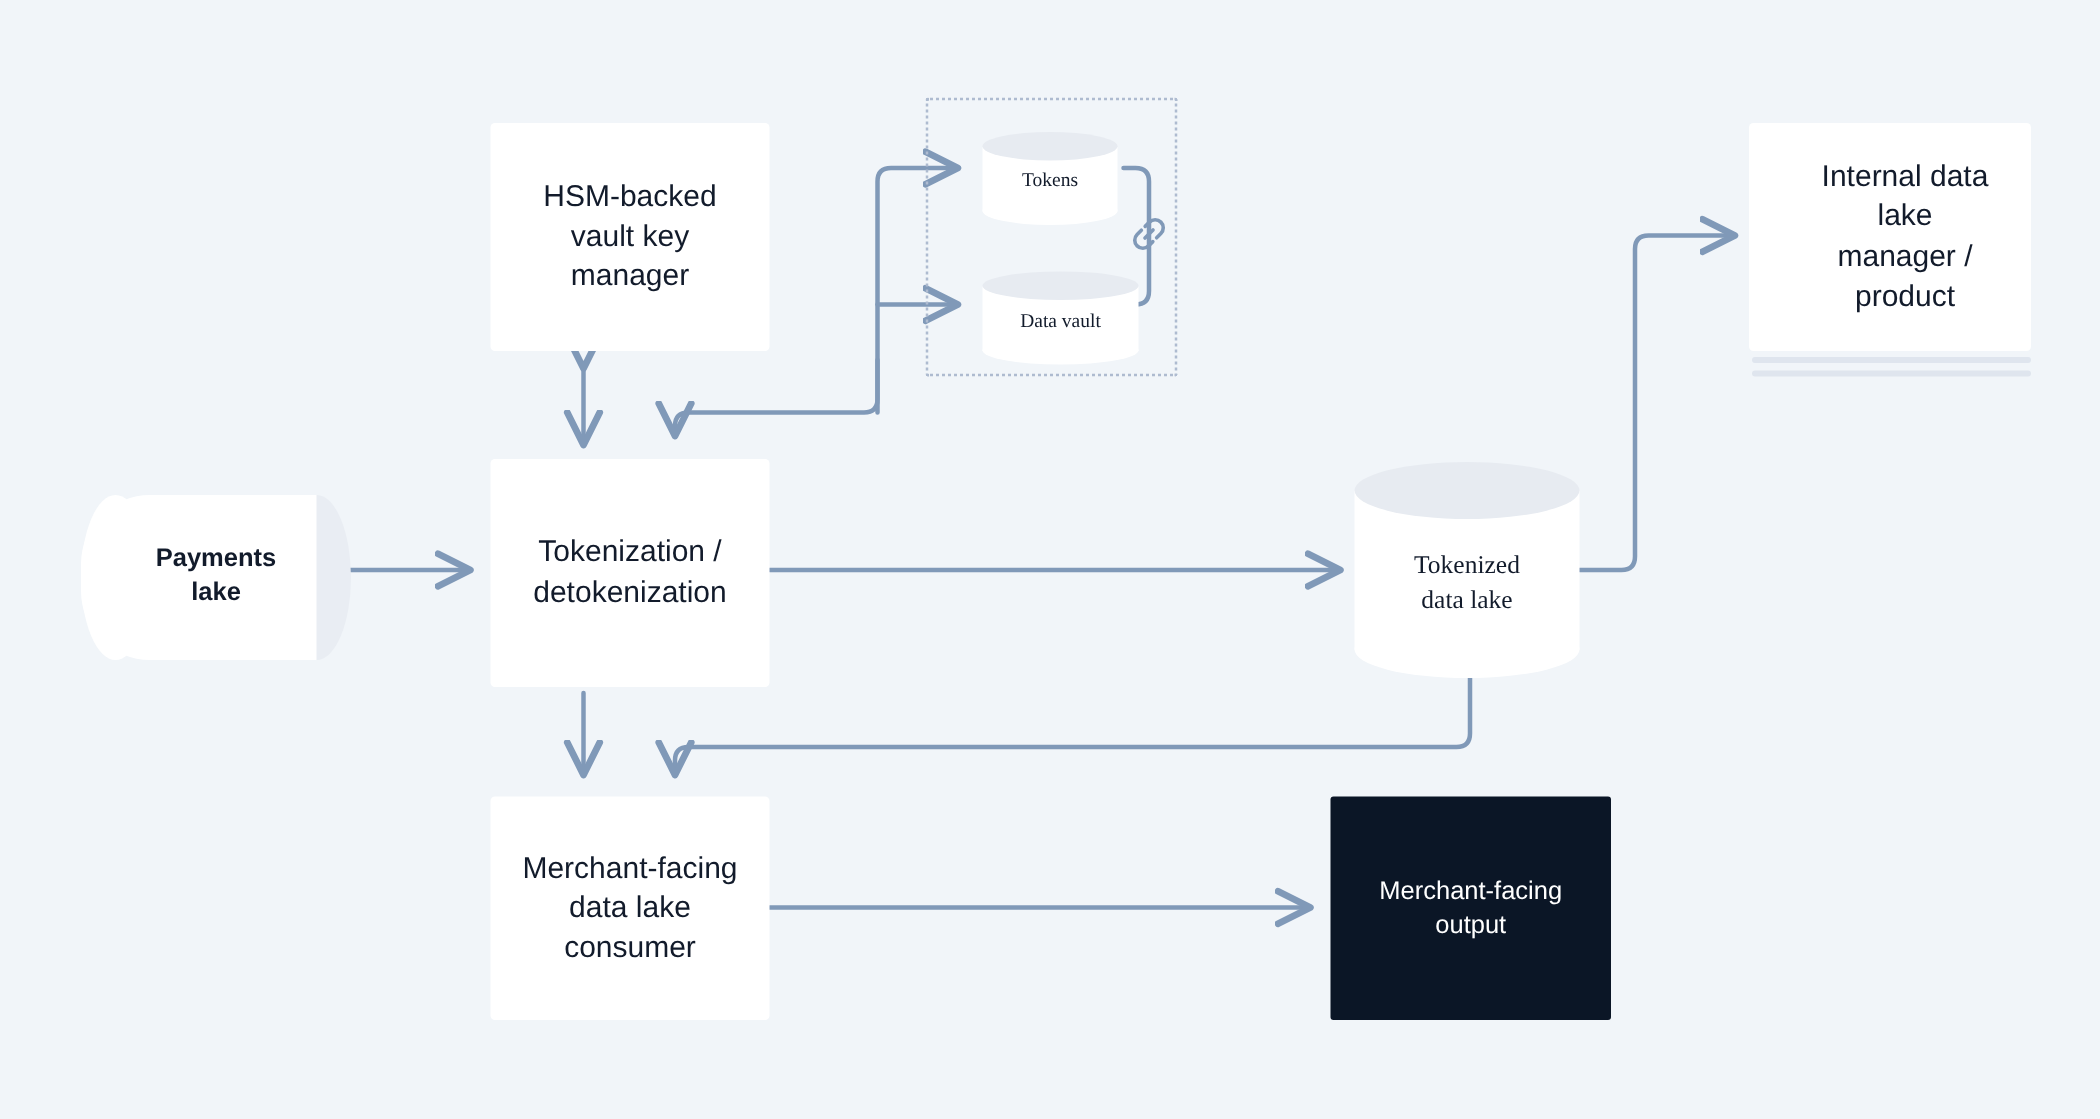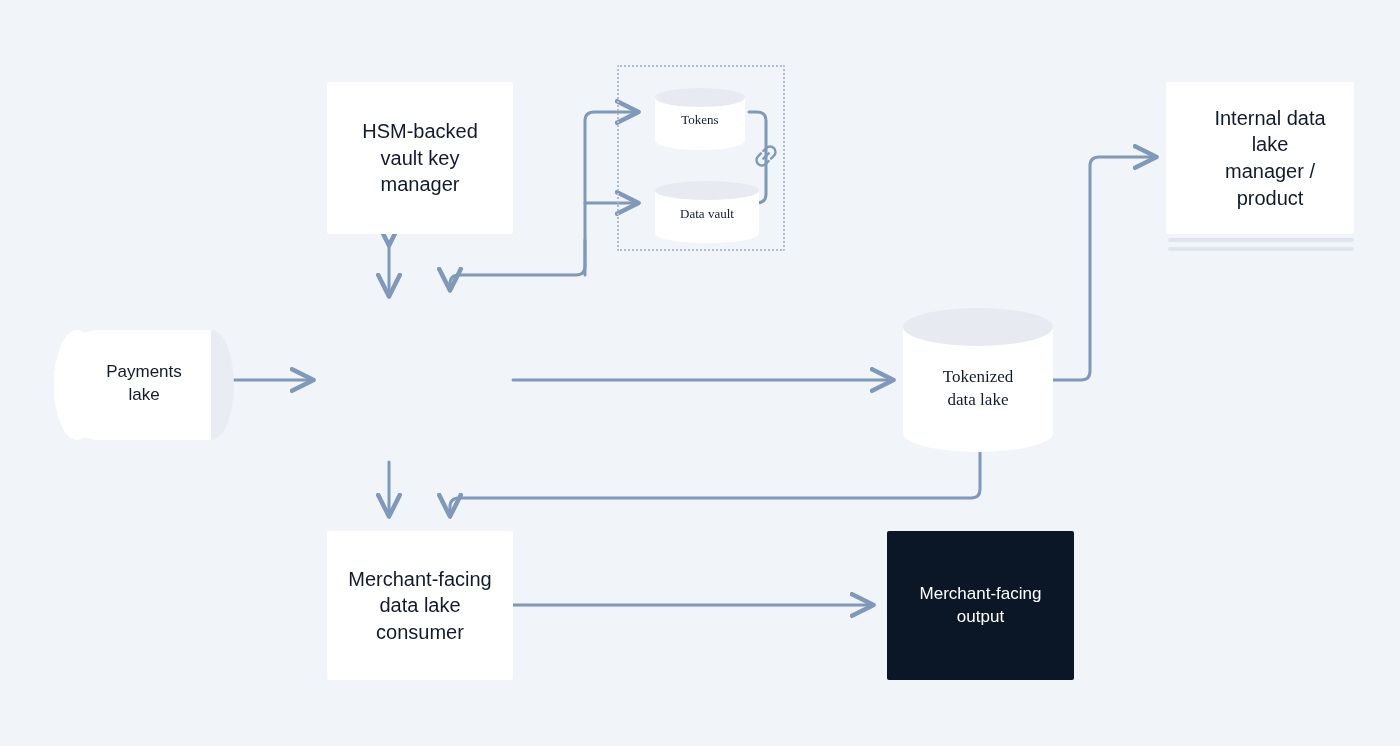--- a/index.html
+++ b/index.html
@@ -177,37 +177,43 @@
       <path d="M389,462 L389,516" marker-end="url(#ah)"></path>
 
       <path d="M513,605 L873,605" marker-end="url(#ah)"></path>
 
       <path d="M749,112 L757,112 Q766,112 766,121 L766,194 Q766,203 757,203 L749,203"></path>
     </g>
   </svg>
 
   <div class="dotted-group" style="left:617px; top:65px; width:168px; height:186px;"></div>
 
-  <div class="cyl-h" style="left:54px; top:330px; width:180px; height:110px;">
+  <div class="cyl-h" style="left:54px; top:330px; width:180px; height:110px;font-weight:bold;">
     <div class="hcap" style="right:0; width:46px;"></div>
     <div class="hbody" style="left:0; width:157px; border-radius:46px 0 0 46px;"></div>
     <div class="hcap-left" style="left:0; width:46px;"></div>
     <div class="txt" style="top:31px;">
       <span>Payments</span><br>
       <span>lake</span>
     </div>
   </div>
 
   <div class="node box" style="left:327px; top:82px; width:186px; height:152px;">
     <div class="label">
       <span>HSM-backed</span><br>
       <span>vault key manager</span>
     </div>
   </div>
 
+  <div class="node box" style="left:327px; top:306px; width:186px; height:152px;">
+    <div class="label">
+      <span>Tokenization /</span><br>
+      <span>detokenization</span>
+    </div>
+  </div>
 
   <div class="cyl-v" style="left:655px; top:88px; width:90px; height:62px;">
     <div class="cap-bottom" style="bottom:0; height:19px;"></div>
     <div class="body" style="top:10px; height:43px;"></div>
     <div class="cap" style="top:0; height:19px;"></div>
     <div class="txt" style="top:24px; font-size:13px;">Tokens</div>
   </div>
 
   <div class="cyl-v" style="left:655px; top:181px; width:104px; height:62px;">
     <div class="cap-bottom" style="bottom:0; height:19px;"></div>

